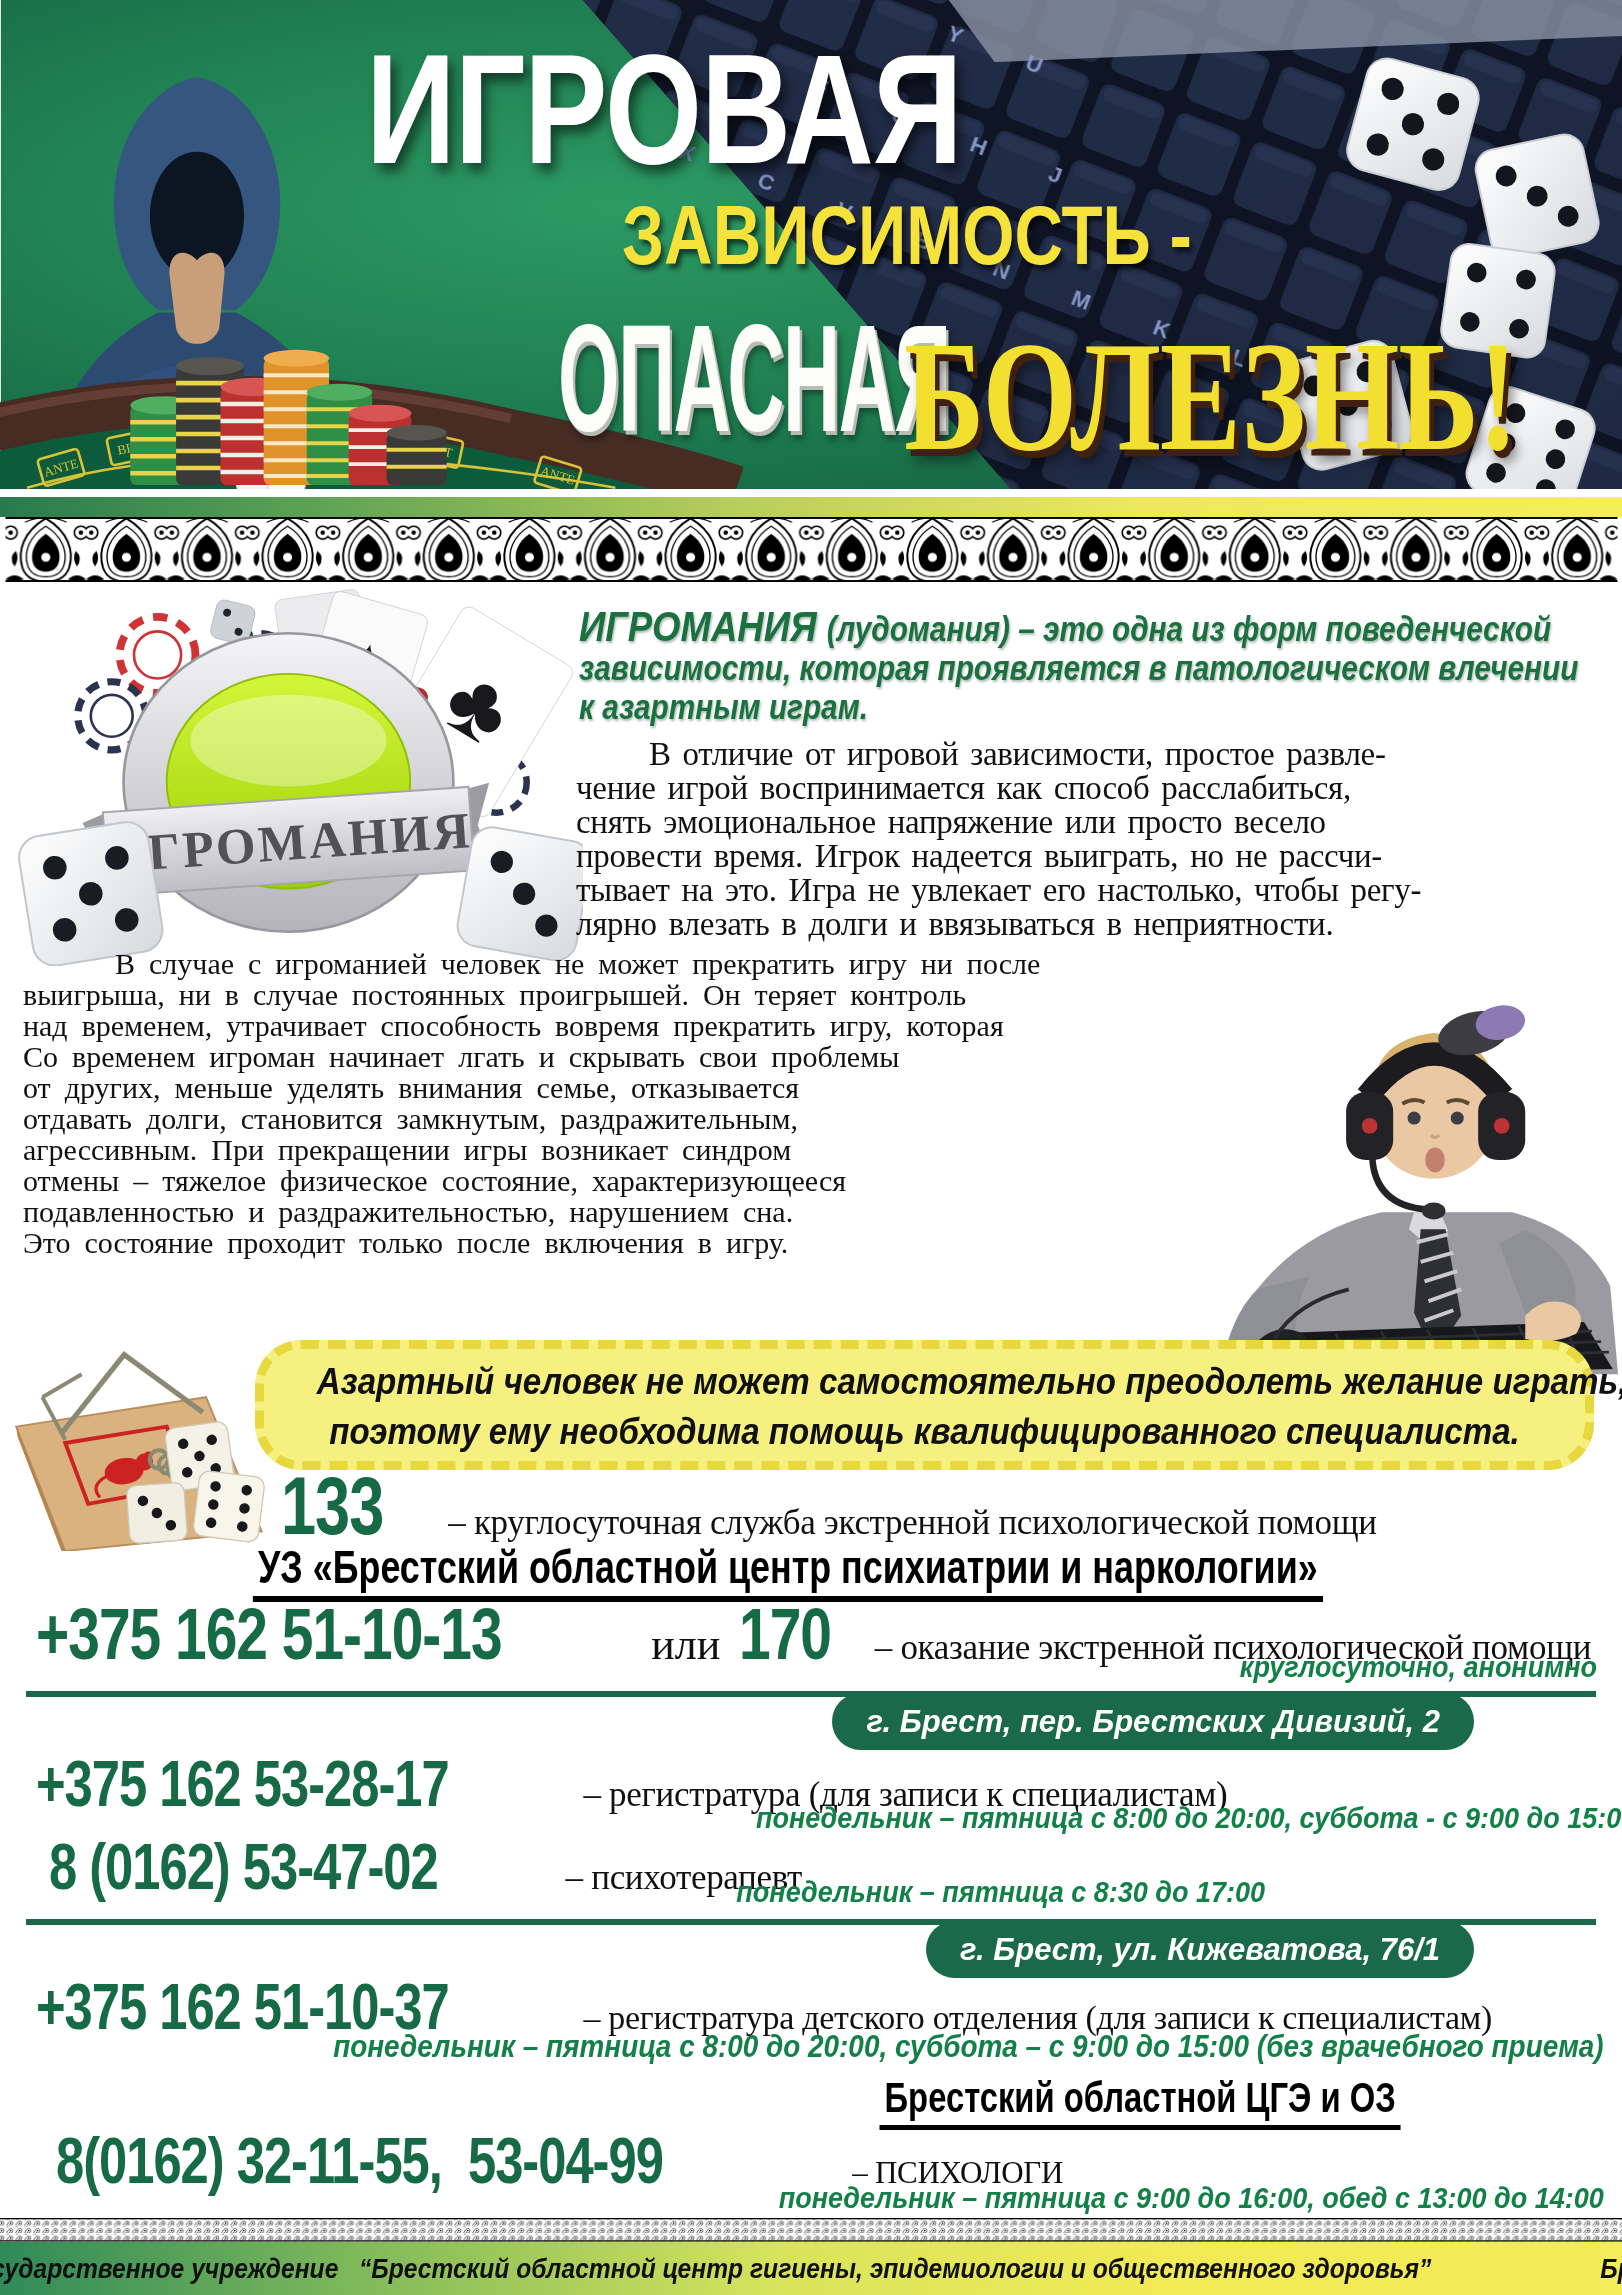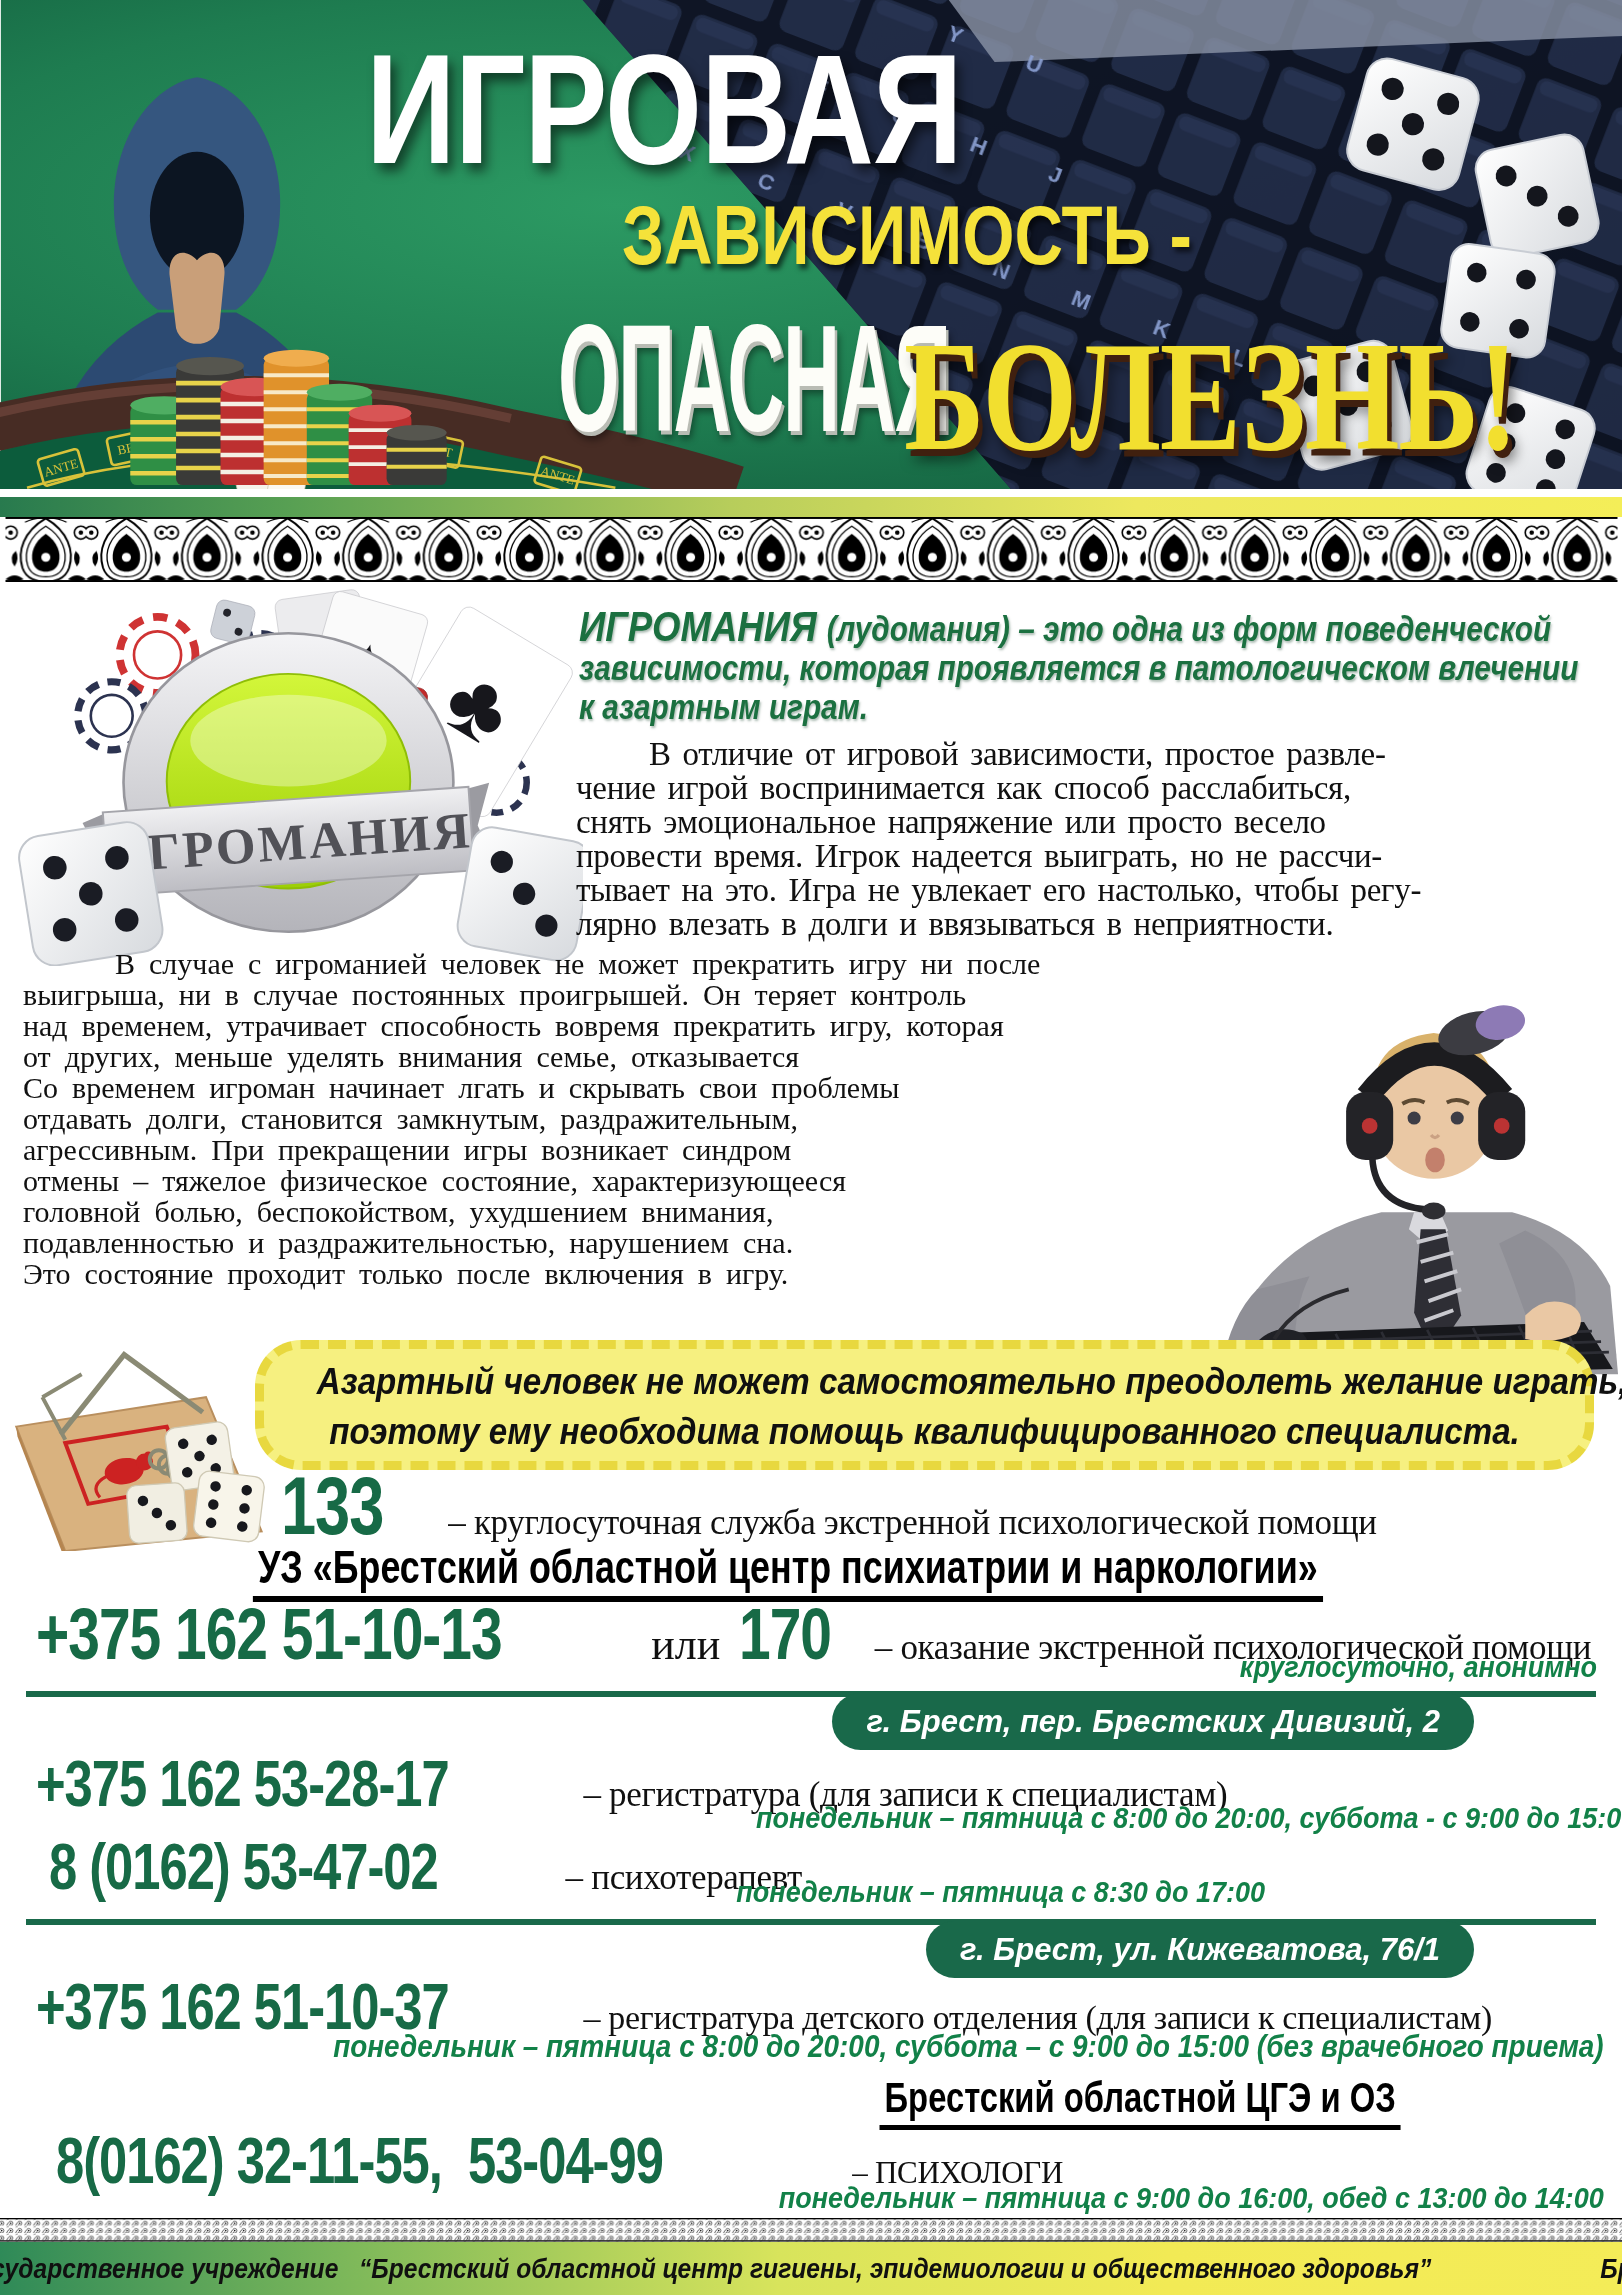--- a/index.html
+++ b/index.html
@@ -426,26 +426,25 @@
       <path d="M60,600 Q90,570 130,588 Q150,610 120,632 Q80,630 60,600 Z" fill="#202126"></path>
       <path d="M86,596 Q120,540 200,520" stroke="#2a2a2e" stroke-width="6" fill="none"></path>
       <path d="M470,560 Q500,528 540,544 Q566,560 548,588 Q510,606 470,596 Z" fill="#eac8a4"></path>
     </g>
   </svg>
 
   <div id="p2" class="abs para">
     <div class="ln">В случае с игроманией человек не может прекратить игру ни после</div>
     <div class="ln">выигрыша, ни в случае постоянных проигрышей. Он теряет контроль</div>
     <div class="ln">над временем, утрачивает способность вовремя прекратить игру, которая</div>
+    <div class="ln">Со временем игроман начинает лгать и скрывать свои проблемы</div>
     <div class="ln">от других, меньше уделять внимания семье, отказывается</div>
-    <div class="ln">Со временем игроман начинает лгать и скрывать свои проблемы</div>
     <div class="ln">отдавать долги, становится замкнутым, раздражительным,</div>
     <div class="ln">агрессивным. При прекращении игры возникает синдром</div>
     <div class="ln">отмены – тяжелое физическое состояние, характеризующееся</div>
-    <div class="ln">головной болью, беспокойством, ухудшением внимания,</div>
     <div class="ln">подавленностью и раздражительностью, нарушением сна.</div>
     <div class="ln">Это состояние проходит только после включения в игру.</div>
   </div>
 
   <div id="banner" class="abs">
     <div class="bwrap">
       <span class="btxt">Азартный человек не может самостоятельно преодолеть желание играть,</span>
       <span class="btxt">поэтому ему необходима помощь квалифицированного специалиста.</span>
     </div>
   </div>

